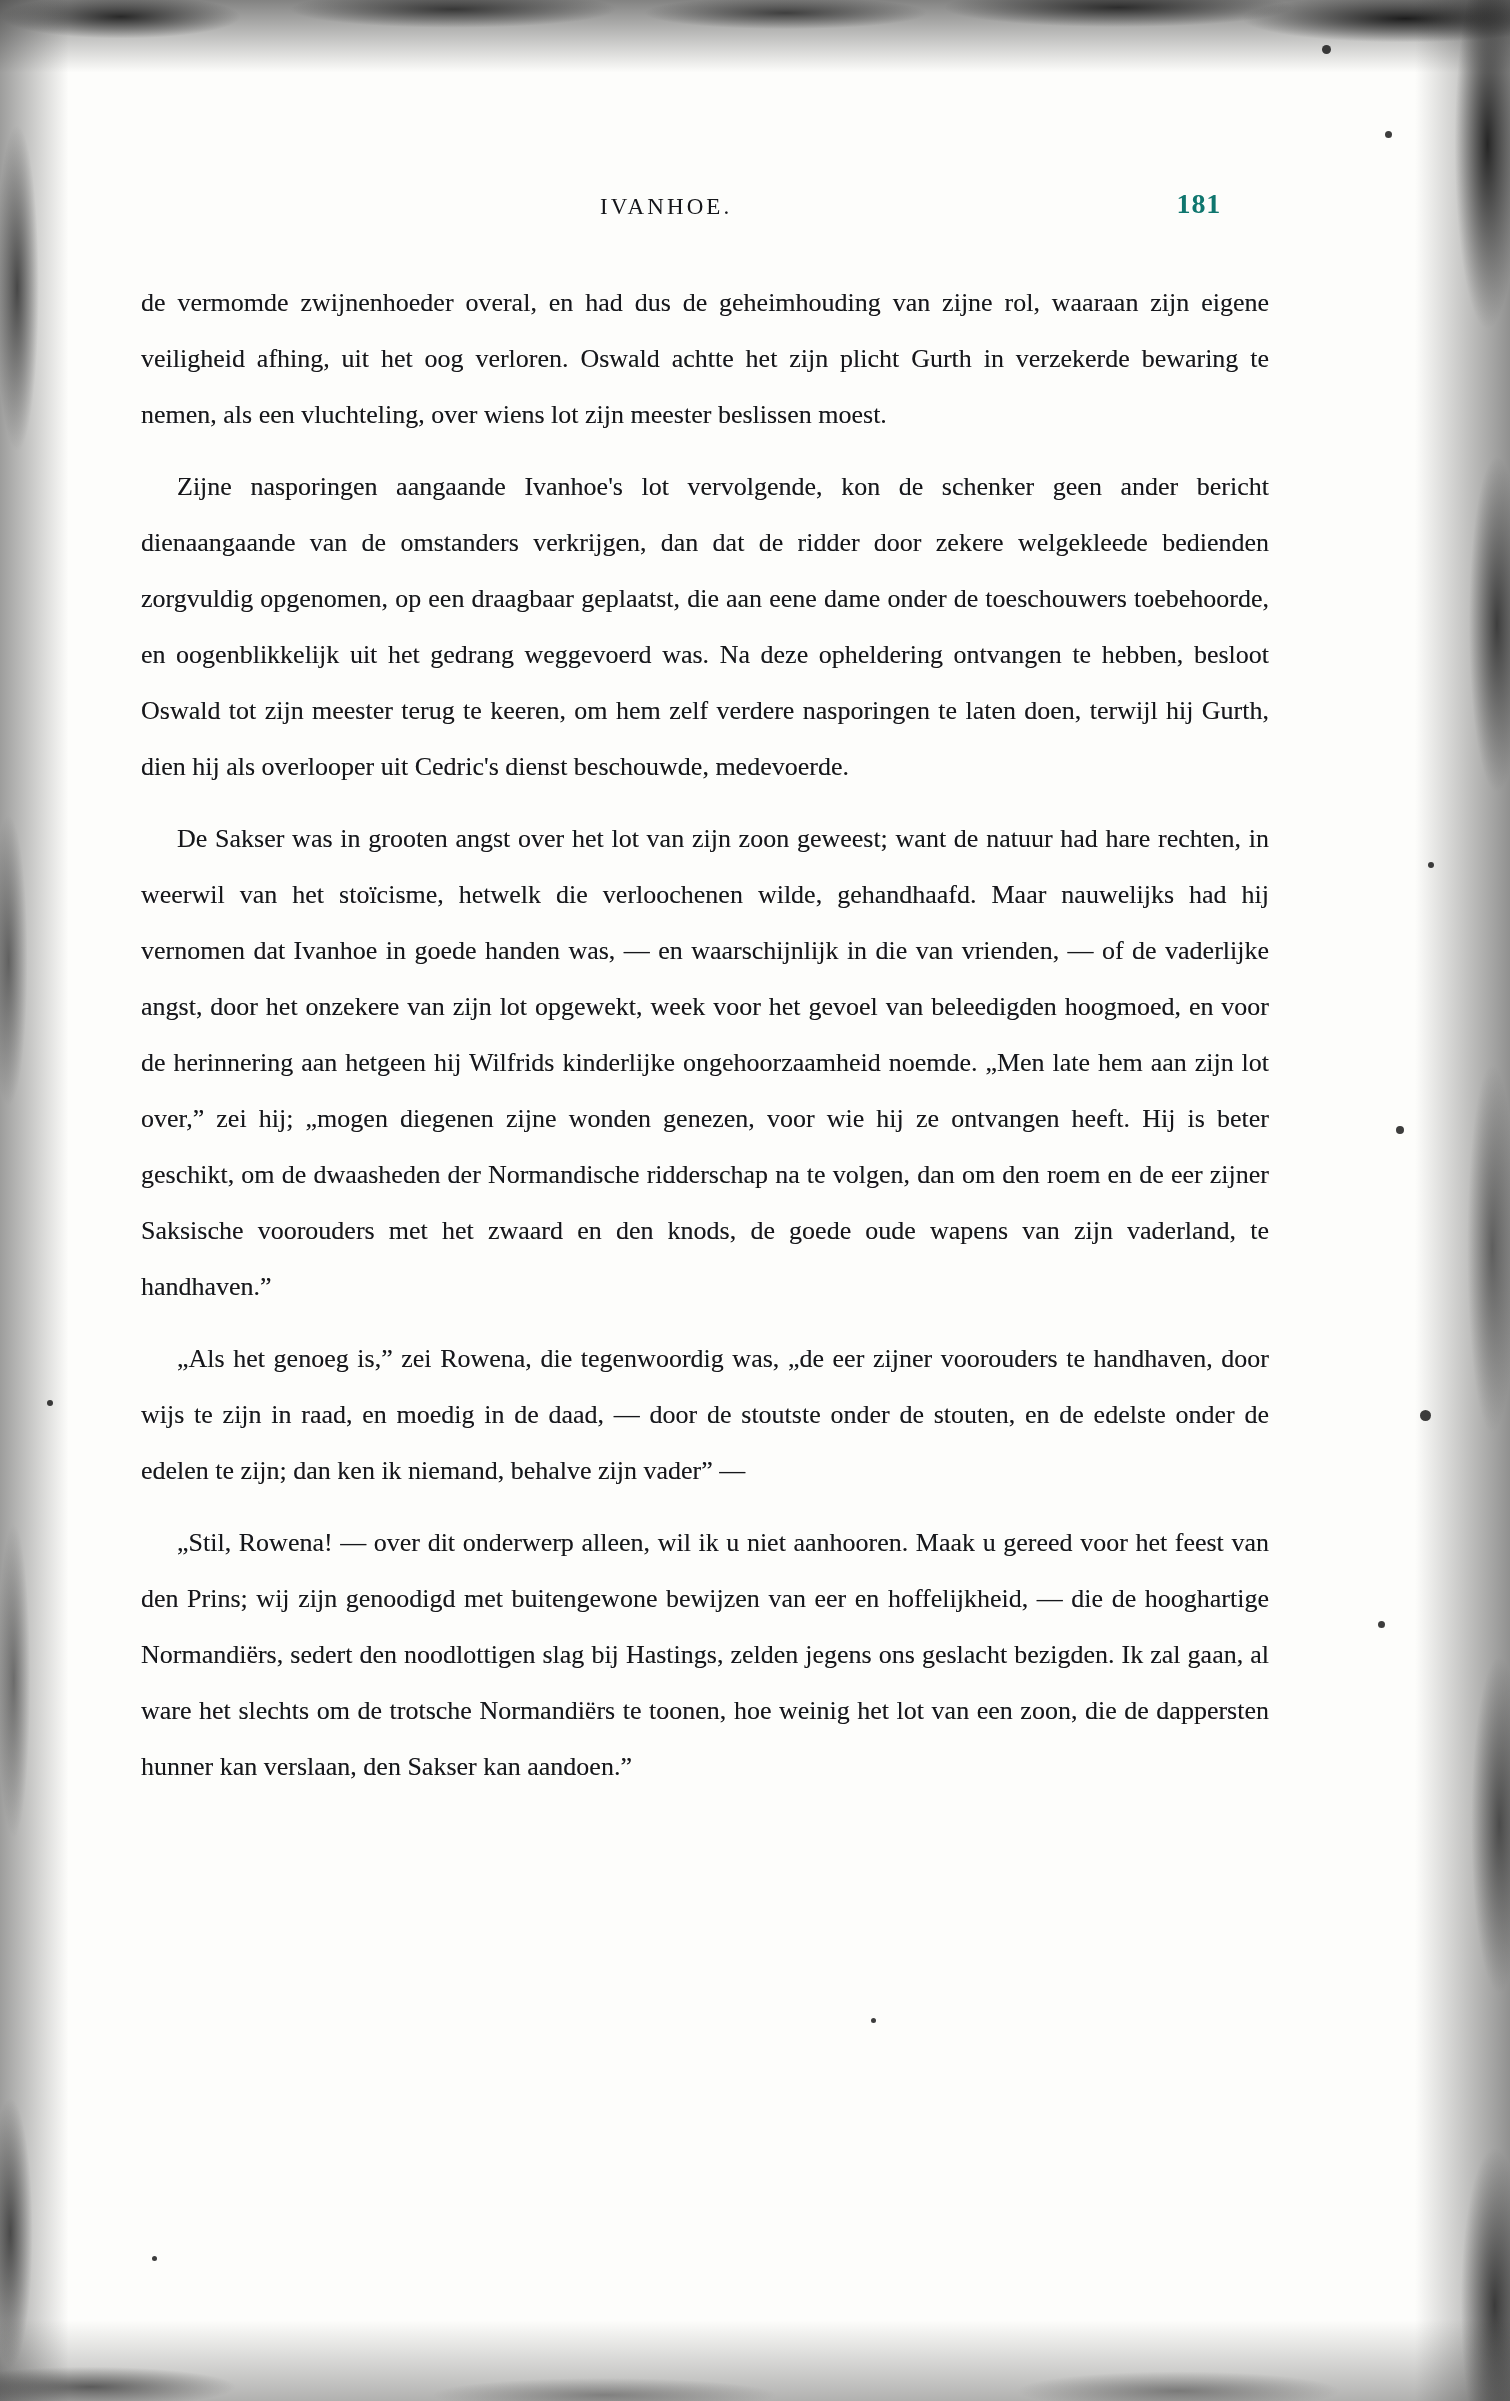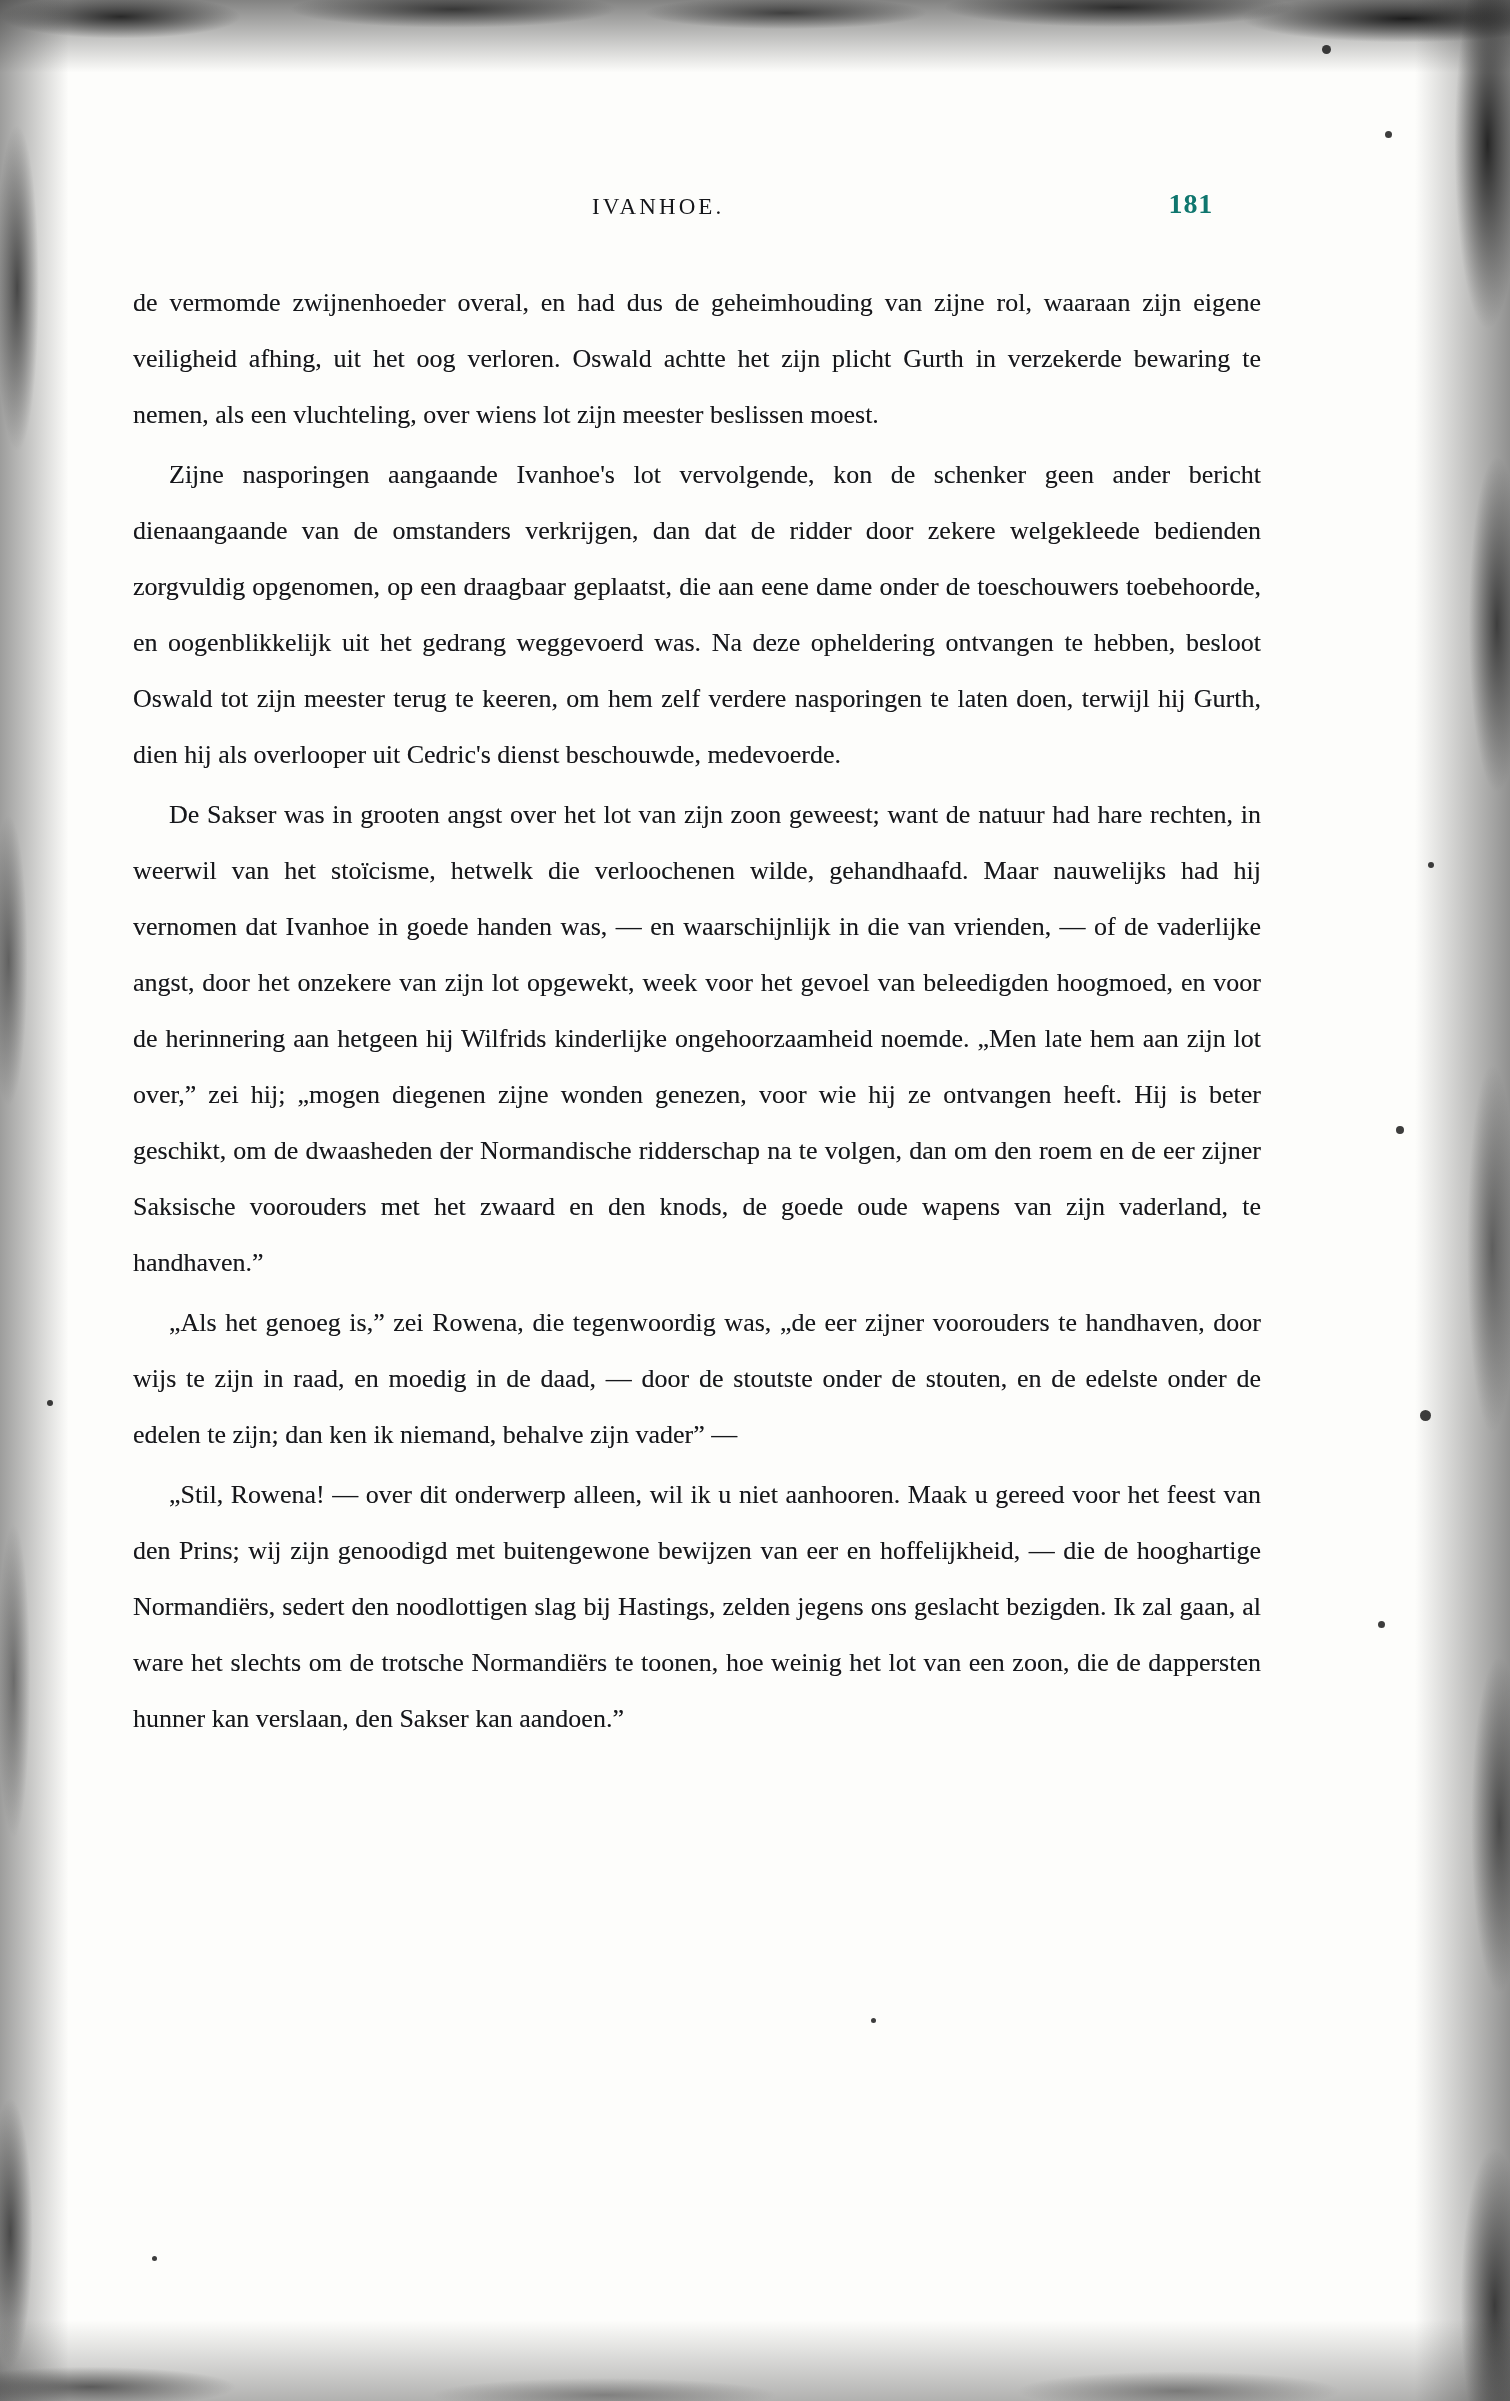--- a/index.html
+++ b/index.html
@@ -70,21 +70,21 @@
     position: absolute;
     background: #1b1b1b;
     border-radius: 50%;
     opacity: .85;
     pointer-events: none;
   }
 
   
   .content {
     position: absolute;
-    left: 133px;
+    left: 141px;
     top: 194px;
     width: 1128px;
   }
 
   .running-head {
     position: relative;
     height: 45px;
     margin-bottom: 36px;
   }
   .running-title {
@@ -112,21 +112,21 @@
     color: #16171b;
     text-align: justify;
     text-indent: 36px;
     -webkit-hyphens: none;
     hyphens: none;
   }
   .body-text p.noindent {
     text-indent: 0;
   }
   .body-text p + p {
-    margin-top: 4px;
+    margin-top: 16px;
   }
 
   
   .body-text {
     text-shadow: 0 0 0.5px rgba(0,0,0,.35);
   }
 </style>
 </head>
 <body>
 

